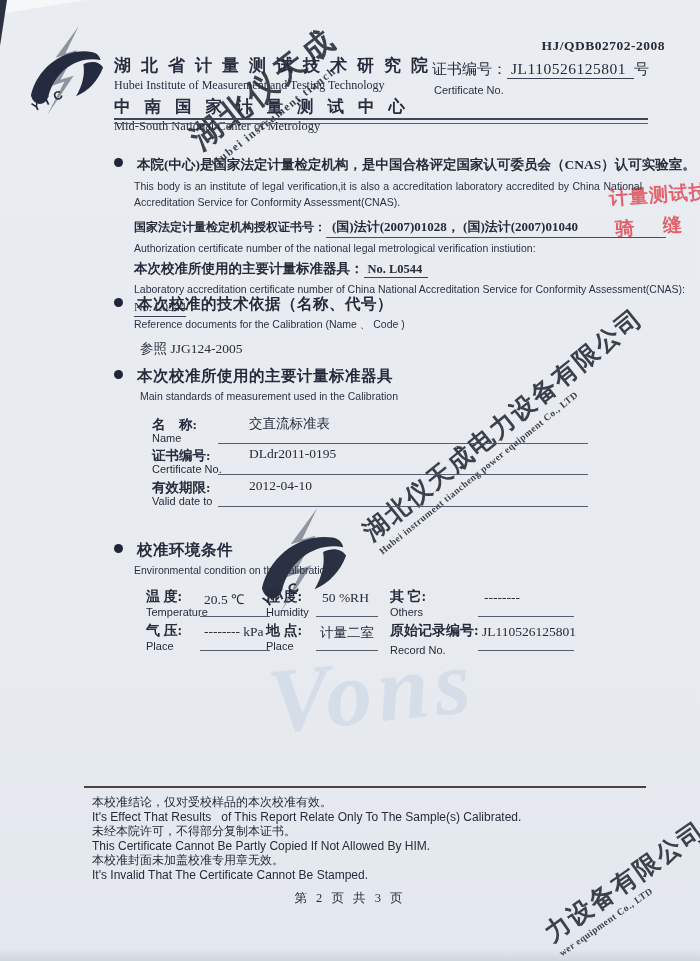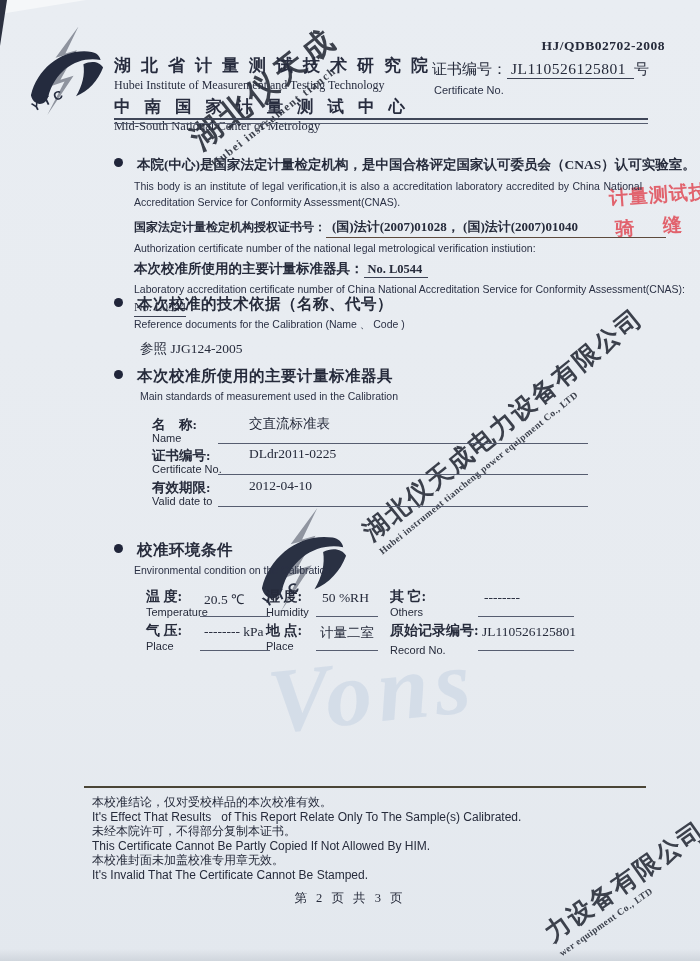--- a/index.html
+++ b/index.html
@@ -185,21 +185,21 @@
     <div class="sec-title cn"><span class="bullet"></span><span>本次校准所使用的主要计量标准器具</span></div>
     <div class="en sub-en">Main standards of measurement used in the Calibration</div>
   </div>
 
   <div class="abs std-lblcn cn" style="top:416px">名    称:</div>
   <div class="abs std-val serif" style="top:415px">交直流标准表</div>
   <div class="abs std-lblen en" style="top:432px">Name</div>
   <div class="abs std-line" style="top:443px"></div>
 
   <div class="abs std-lblcn cn" style="top:447px">证书编号:</div>
-  <div class="abs std-val serif" style="top:446px">DLdr2011-0225</div>
+  <div class="abs std-val serif" style="top:446px">DLdr2011-0195</div>
   <div class="abs std-lblen en" style="top:463px">Certificate No.</div>
   <div class="abs std-line" style="top:474px"></div>
 
   <div class="abs std-lblcn cn" style="top:479px">有效期限:</div>
   <div class="abs std-val serif" style="top:478px">2012-04-10</div>
   <div class="abs std-lblen en" style="top:495px">Valid date to</div>
   <div class="abs std-line" style="top:506px"></div>
 
   <div class="abs sec4">
     <div class="sec-title cn"><span class="bullet"></span><span>校准环境条件</span></div>

